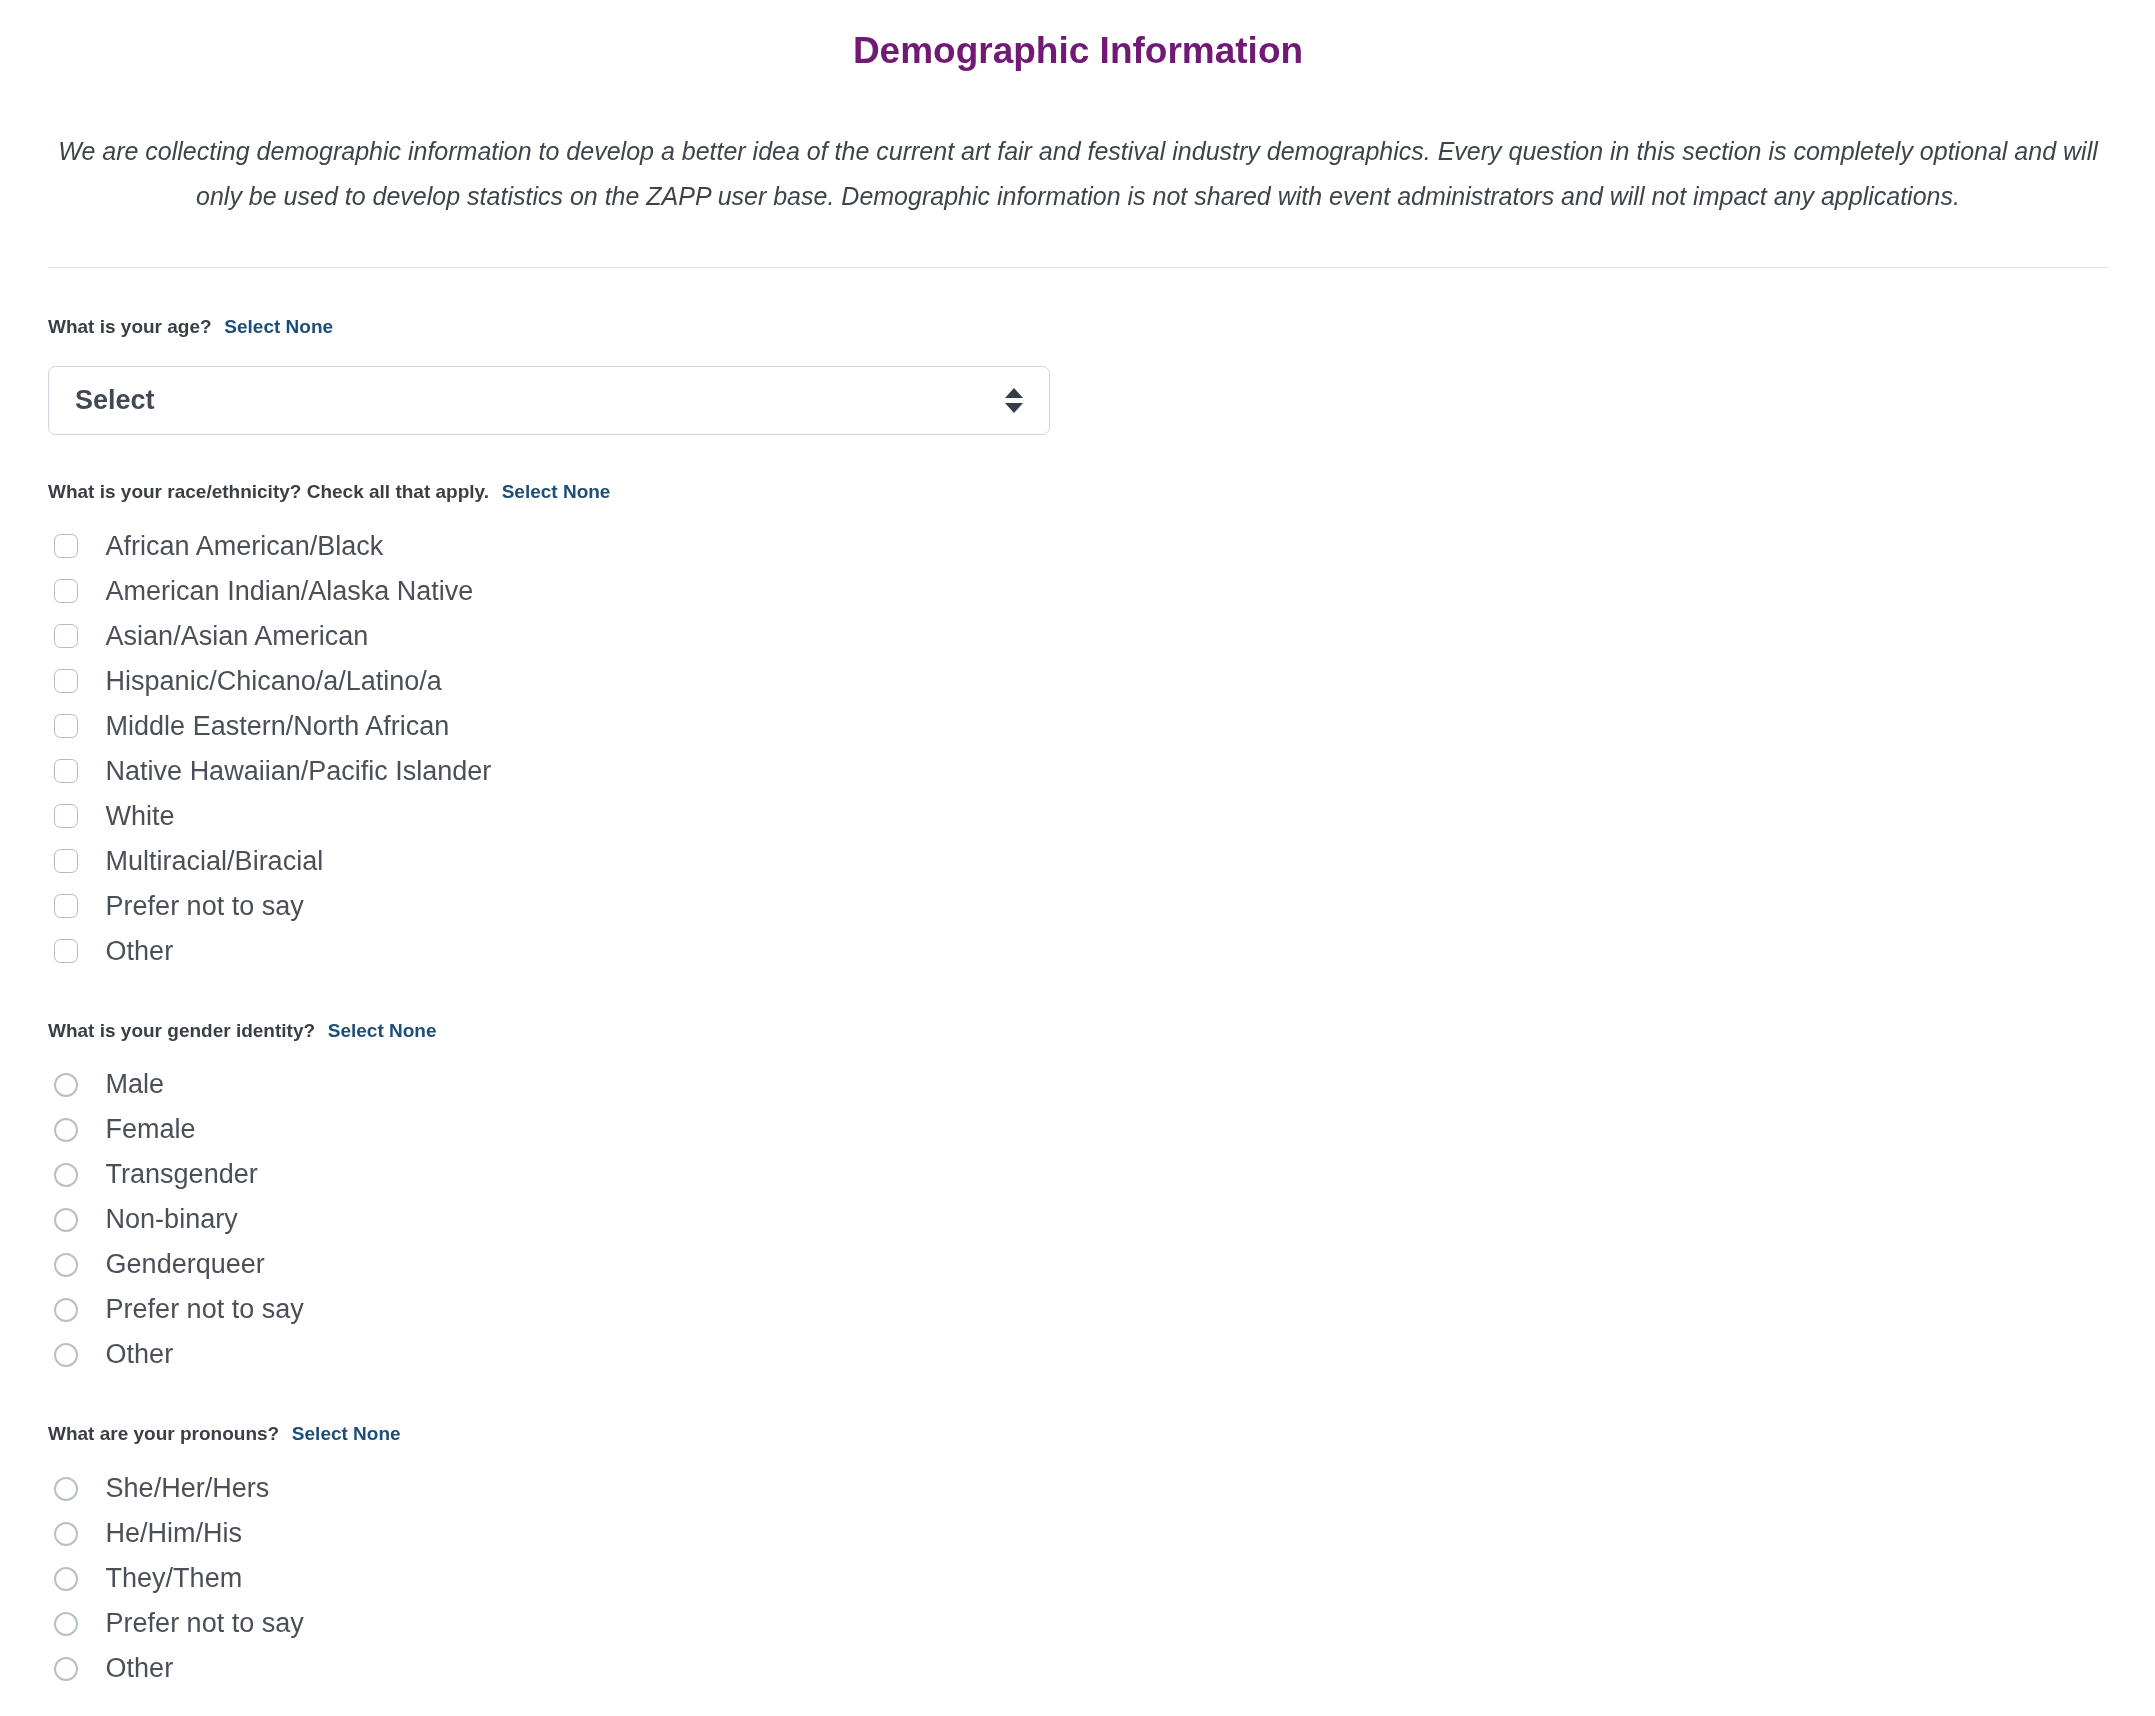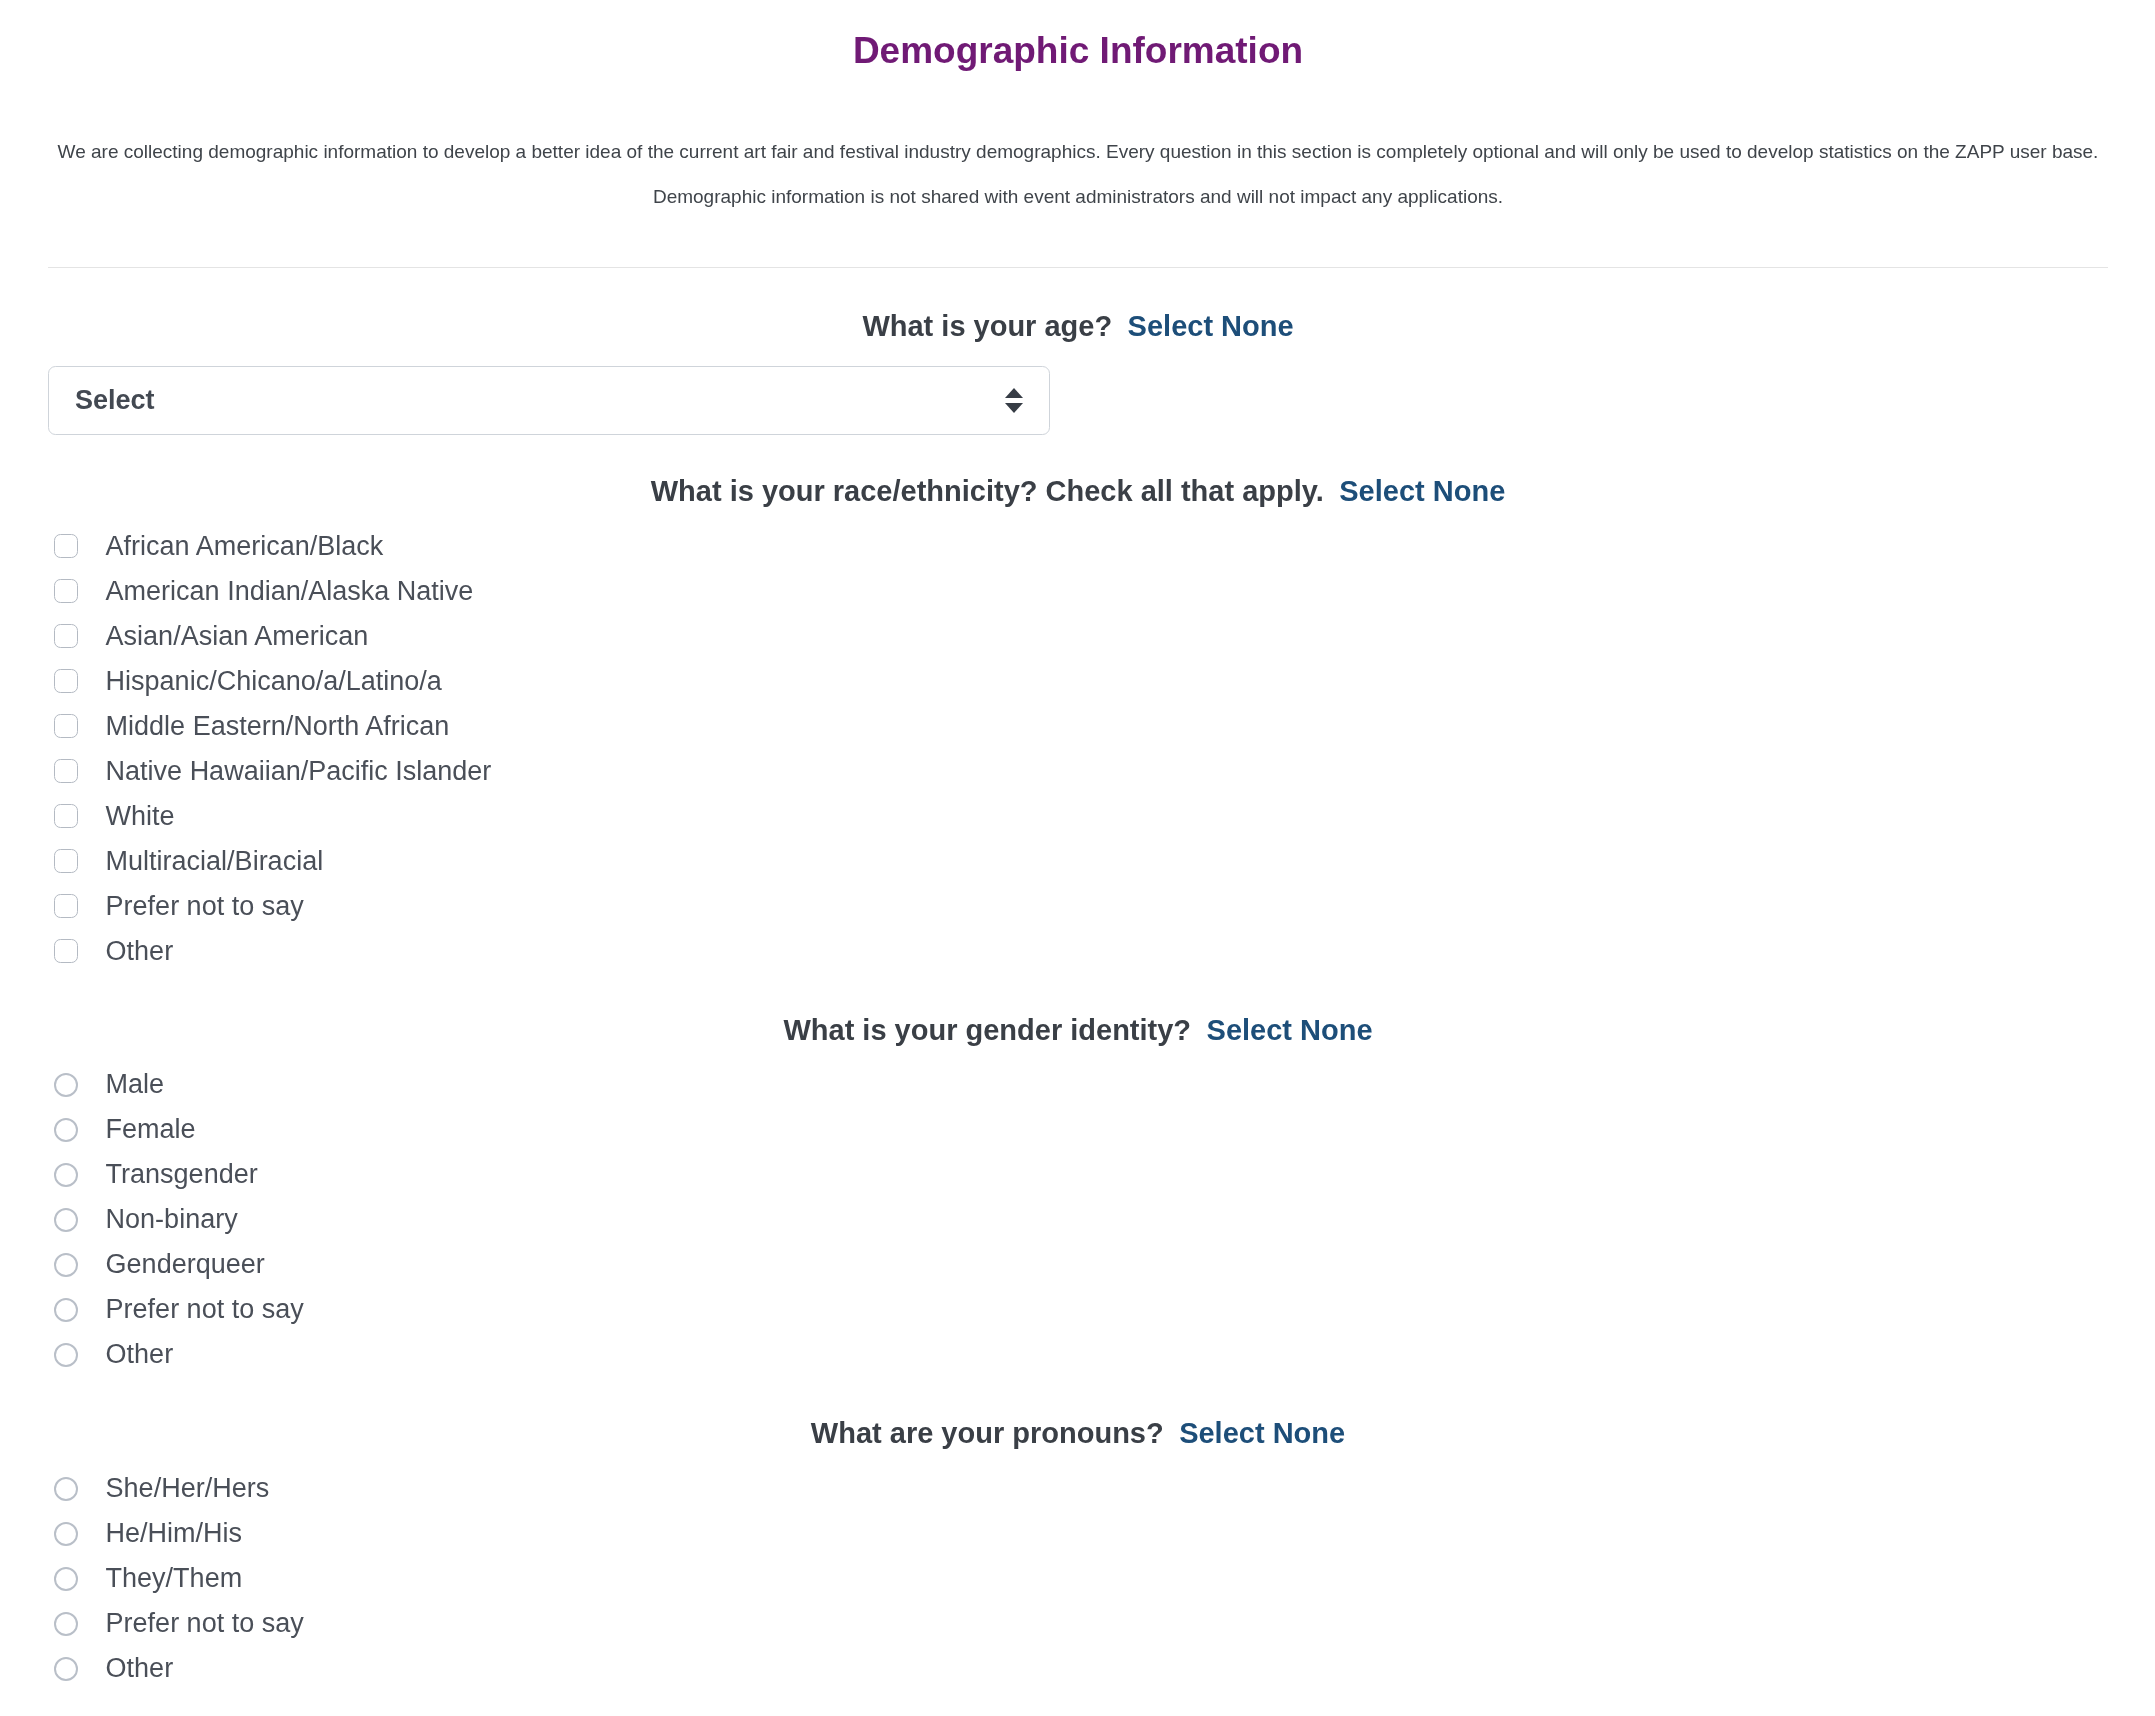--- a/index.html
+++ b/index.html
@@ -19,38 +19,38 @@
     text-align: center;
     font-size: 37px;
     line-height: 45px;
     font-weight: 700;
     color: #701a75;
   }
   .intro {
     margin: 56px auto 0;
     max-width: 2050px;
     text-align: center;
-    font-size: 19px;
+    font-size: 25px;
     line-height: 45px;
     color: #3f444a;
+    font-style: italic;
   }
   .divider {
     margin: 48px 0 0;
     border: none;
     border-top: 1.9px solid #e4e4e4;
     height: 0;
   }
 
   .q-heading {
     margin-top: 43px;
-    font-size: 29px;
+    font-size: 19px;
     line-height: 31px;
     font-weight: 700;
     color: #3a3f46;
-    text-align: center;
   }
   .q-heading .q-label { color: #3a3f46; }
   .select-none {
     color: #1d4e79;
     font-weight: 700;
     text-decoration: none;
     cursor: pointer;
     margin-left: 7.4px;
   }
 

